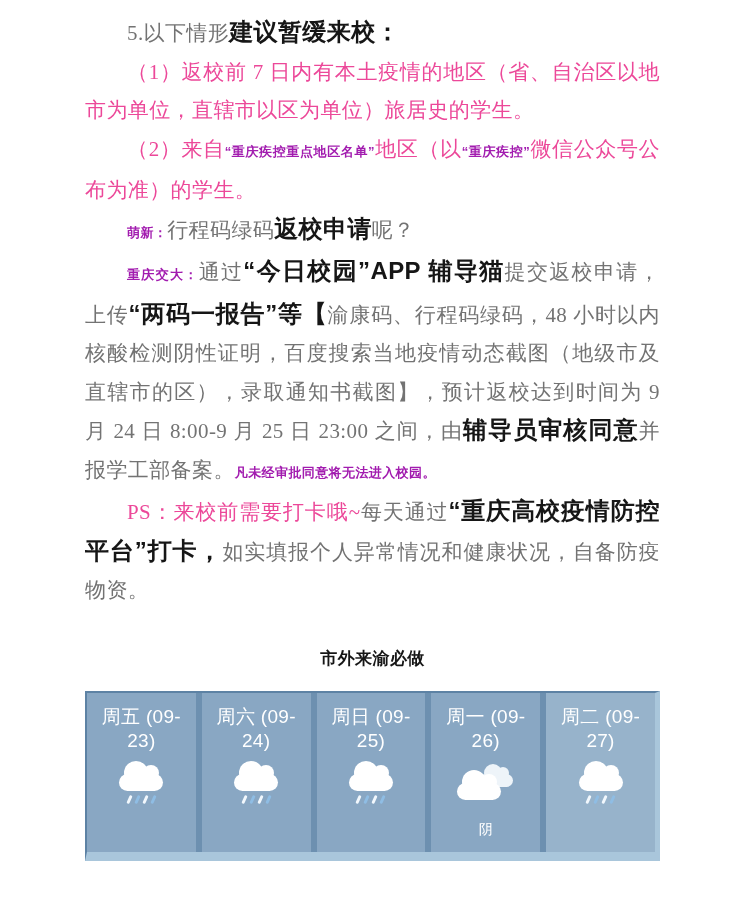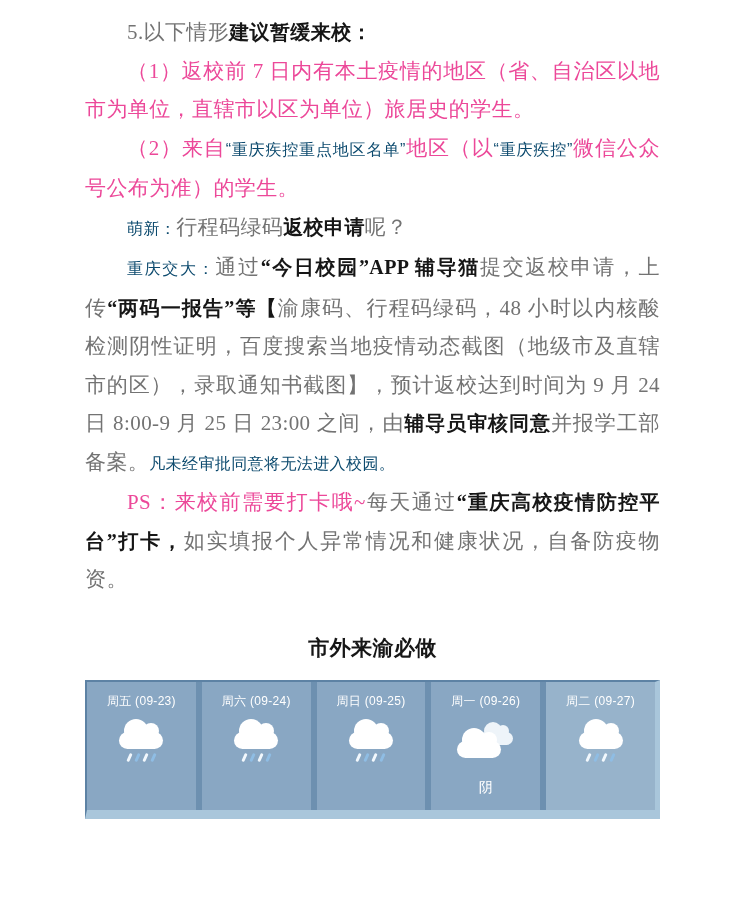--- a/index.html
+++ b/index.html
@@ -8,44 +8,44 @@
     font-family:"Liberation Serif","DejaVu Serif",serif;
     color:#1d1d1d;
   }
   .page { padding:13px 82px 0 85px; }
 
   .para {
     margin:0; font-size:21px; line-height:38.5px;
     text-align:justify; text-indent:2em; letter-spacing:0.4px;
   }
   .k  { color:#737373; }
-  .b  { color:#161616; font-weight:bold; font-family:Liberation Serif, serif; font-size:20px; }
+  .b  { color:#161616; font-weight:bold; font-family:Liberation Sans, sans-serif; font-size:24px; }
   .r  { color:#ec4899; }
-  .rb { color:#0c4a6e; font-weight:normal; font-family:"Liberation Sans","DejaVu Sans",sans-serif; font-size:16px; }
+  .rb { color:#a21caf; font-weight:bold; font-family:"Liberation Sans","DejaVu Sans",sans-serif; font-size:13px; }
 
   .section-title {
-    margin:30px 0 10px; font-size:21px; line-height:38px;
+    margin:30px 0 10px; font-size:17px; line-height:38px;
     font-weight:bold; text-align:center; text-indent:0;
     font-family:"Liberation Sans","DejaVu Sans",sans-serif; color:#161616;
   }
 
   
   .weather {
     margin-top:13px; display:flex; gap:6px;
     background:#6d90b0;
     border-top:2px solid #5d82a4; border-left:2px solid #5d82a4;
     border-right:5px solid #a9c6db; border-bottom:9px solid #a9c6db;
     font-family:"Liberation Sans","DejaVu Sans",sans-serif;
   }
   .day {
     flex:1 1 0; background:#89a7c3; color:#ffffff; text-align:center;
     padding:11px 2px 13px;
   }
   .day.light { background:#97b3cb; }
-  .day-label { font-size:12px; letter-spacing:0.3px; }
+  .day-label { font-size:19px; letter-spacing:0.3px; }
 
   .icon-box { height:58px; margin-top:4px; position:relative; }
 
   .cloud {
     position:relative; width:44px; height:17px; background:#fff;
     border-radius:9px; margin:22px auto 0;
   }
   .cloud::before {
     content:""; position:absolute; left:5px; top:-13px;
     width:24px; height:24px; border-radius:50%; background:#fff;

